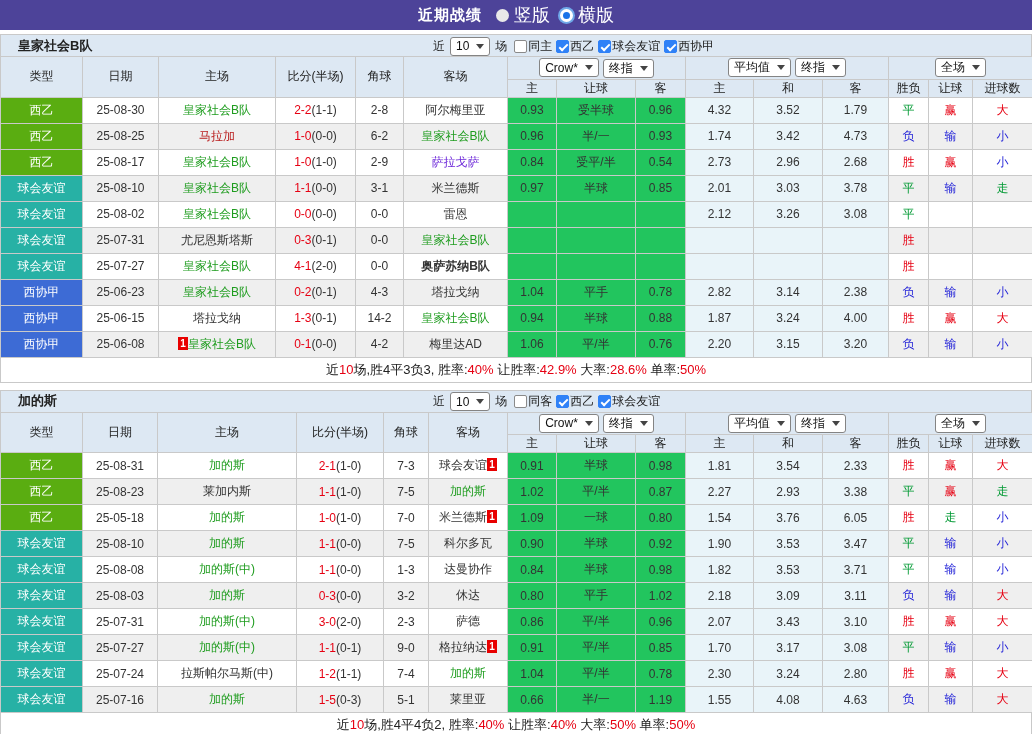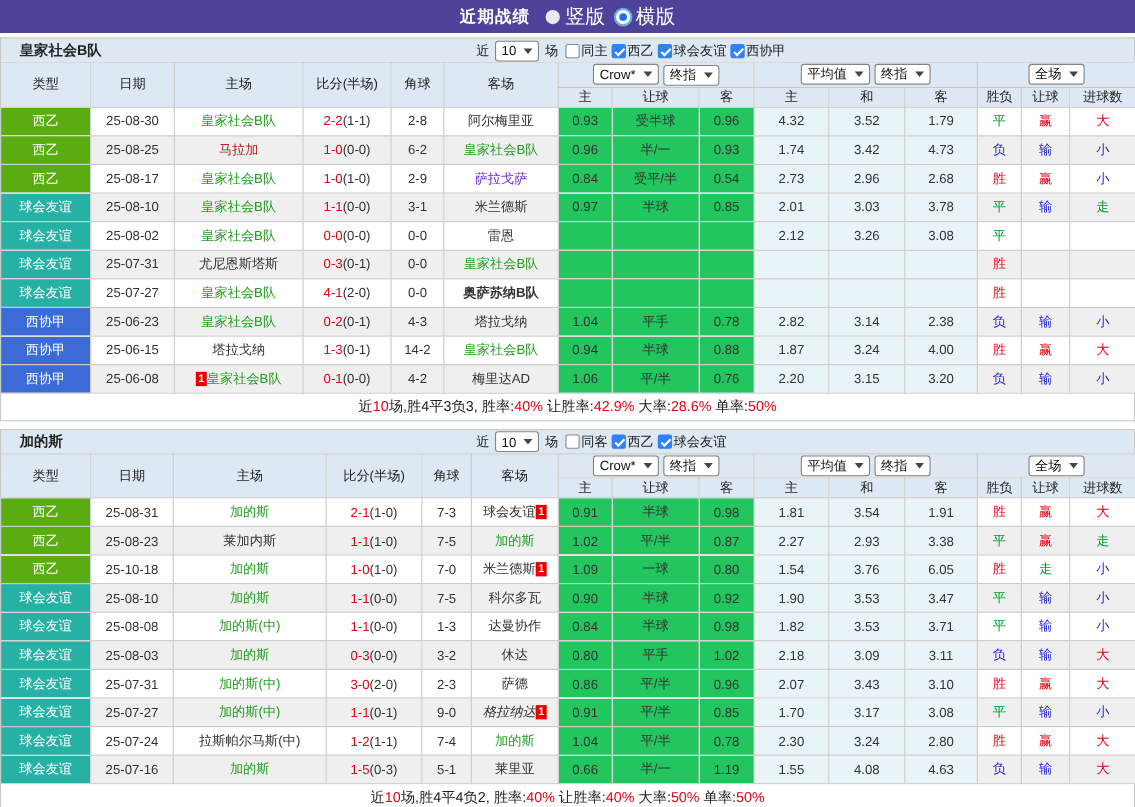--- a/index.html
+++ b/index.html
@@ -424,21 +424,21 @@
             <td class="plain">25-08-31</td>
             <td class="plain"><a class="teamlink" style="color: rgb(30, 156, 30);">加的斯</a></td>
             <td class="plain"><span style="color: rgb(230, 0, 18);">2-1</span><span class="score-half">(1-0)</span></td>
             <td class="plain">7-3</td>
             <td class="plain"><a class="teamlink" style="color: rgb(51, 51, 51);">球会友谊</a><span class="rc-badge">1</span></td>
             <td class="odds">0.91</td>
             <td class="odds">半球</td>
             <td class="odds">0.98</td>
             <td class="avg">1.81</td>
             <td class="avg">3.54</td>
-            <td class="avg">1.91</td>
+            <td class="avg">2.33</td>
             <td class="plain res" style="color: rgb(230, 0, 18);">胜</td>
             <td class="plain res" style="color: rgb(230, 0, 18);">赢</td>
             <td class="plain res" style="color: rgb(230, 0, 18);">大</td>
           </tr>
           <tr>
             <td class="type-cell" style="background: rgb(90, 173, 17);">西乙</td>
             <td class="plain">25-08-23</td>
             <td class="plain"><a class="teamlink" style="color: rgb(51, 51, 51);">莱加内斯</a></td>
             <td class="plain"><span style="color: rgb(230, 0, 18);">1-1</span><span class="score-half">(1-0)</span></td>
             <td class="plain">7-5</td>
@@ -448,21 +448,21 @@
             <td class="odds">0.87</td>
             <td class="avg">2.27</td>
             <td class="avg">2.93</td>
             <td class="avg">3.38</td>
             <td class="plain res" style="color: rgb(0, 153, 51);">平</td>
             <td class="plain res" style="color: rgb(230, 0, 18);">赢</td>
             <td class="plain res" style="color: rgb(0, 153, 51);">走</td>
           </tr>
           <tr>
             <td class="type-cell" style="background: rgb(90, 173, 17);">西乙</td>
-            <td class="plain">25-10-18</td>
+            <td class="plain">25-05-18</td>
             <td class="plain"><a class="teamlink" style="color: rgb(30, 156, 30);">加的斯</a></td>
             <td class="plain"><span style="color: rgb(230, 0, 18);">1-0</span><span class="score-half">(1-0)</span></td>
             <td class="plain">7-0</td>
             <td class="plain"><a class="teamlink" style="color: rgb(51, 51, 51);">米兰德斯</a><span class="rc-badge">1</span></td>
             <td class="odds">1.09</td>
             <td class="odds">一球</td>
             <td class="odds">0.80</td>
             <td class="avg">1.54</td>
             <td class="avg">3.76</td>
             <td class="avg">6.05</td>
@@ -537,21 +537,21 @@
             <td class="plain res" style="color: rgb(230, 0, 18);">胜</td>
             <td class="plain res" style="color: rgb(230, 0, 18);">赢</td>
             <td class="plain res" style="color: rgb(230, 0, 18);">大</td>
           </tr>
           <tr>
             <td class="type-cell" style="background: rgb(39, 177, 165);">球会友谊</td>
             <td class="plain">25-07-27</td>
             <td class="plain"><a class="teamlink" style="color: rgb(30, 156, 30);">加的斯(中)</a></td>
             <td class="plain"><span style="color: rgb(230, 0, 18);">1-1</span><span class="score-half">(0-1)</span></td>
             <td class="plain">9-0</td>
-            <td class="plain"><a class="teamlink" style="color: rgb(51, 51, 51); font-style: italic;">格拉纳达</a><span class="rc-badge">1</span></td>
+            <td class="plain"><a class="teamlink" style="color: rgb(51, 51, 51);">格拉纳达</a><span class="rc-badge">1</span></td>
             <td class="odds">0.91</td>
             <td class="odds">平/半</td>
             <td class="odds">0.85</td>
             <td class="avg">1.70</td>
             <td class="avg">3.17</td>
             <td class="avg">3.08</td>
             <td class="plain res" style="color: rgb(0, 153, 51);">平</td>
             <td class="plain res" style="color: rgb(36, 36, 216);">输</td>
             <td class="plain res" style="color: rgb(36, 36, 216);">小</td>
           </tr>

